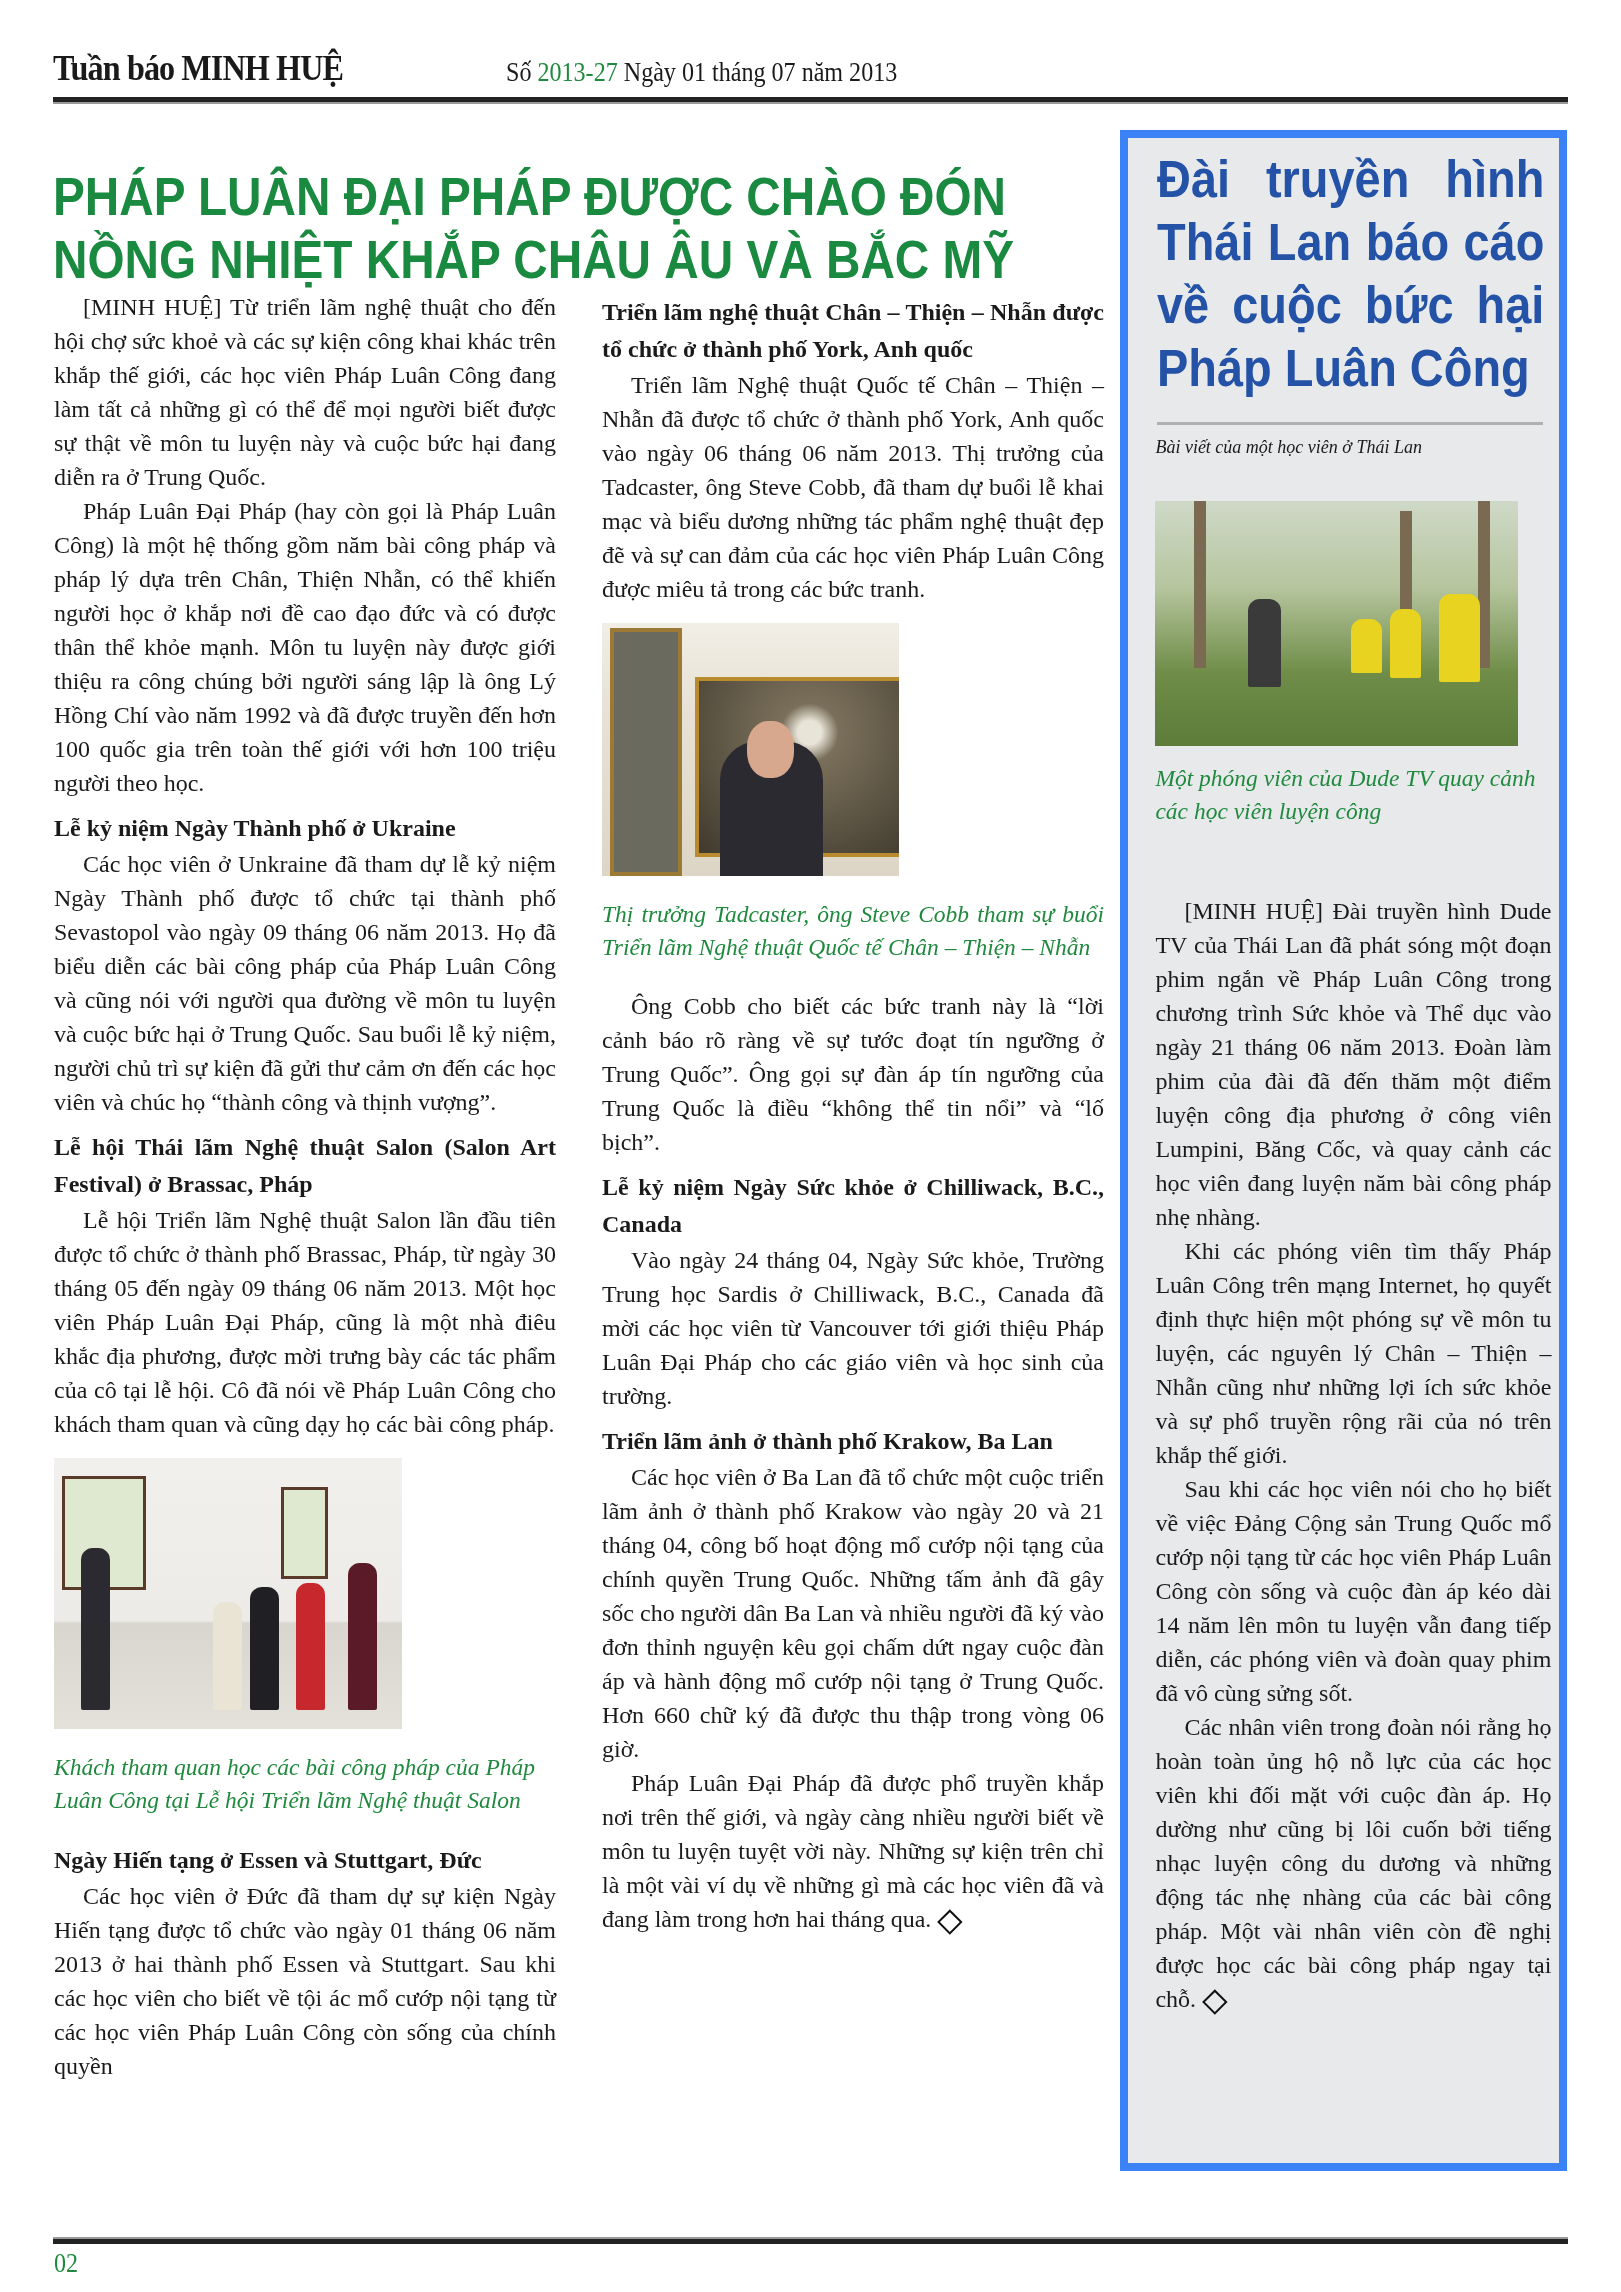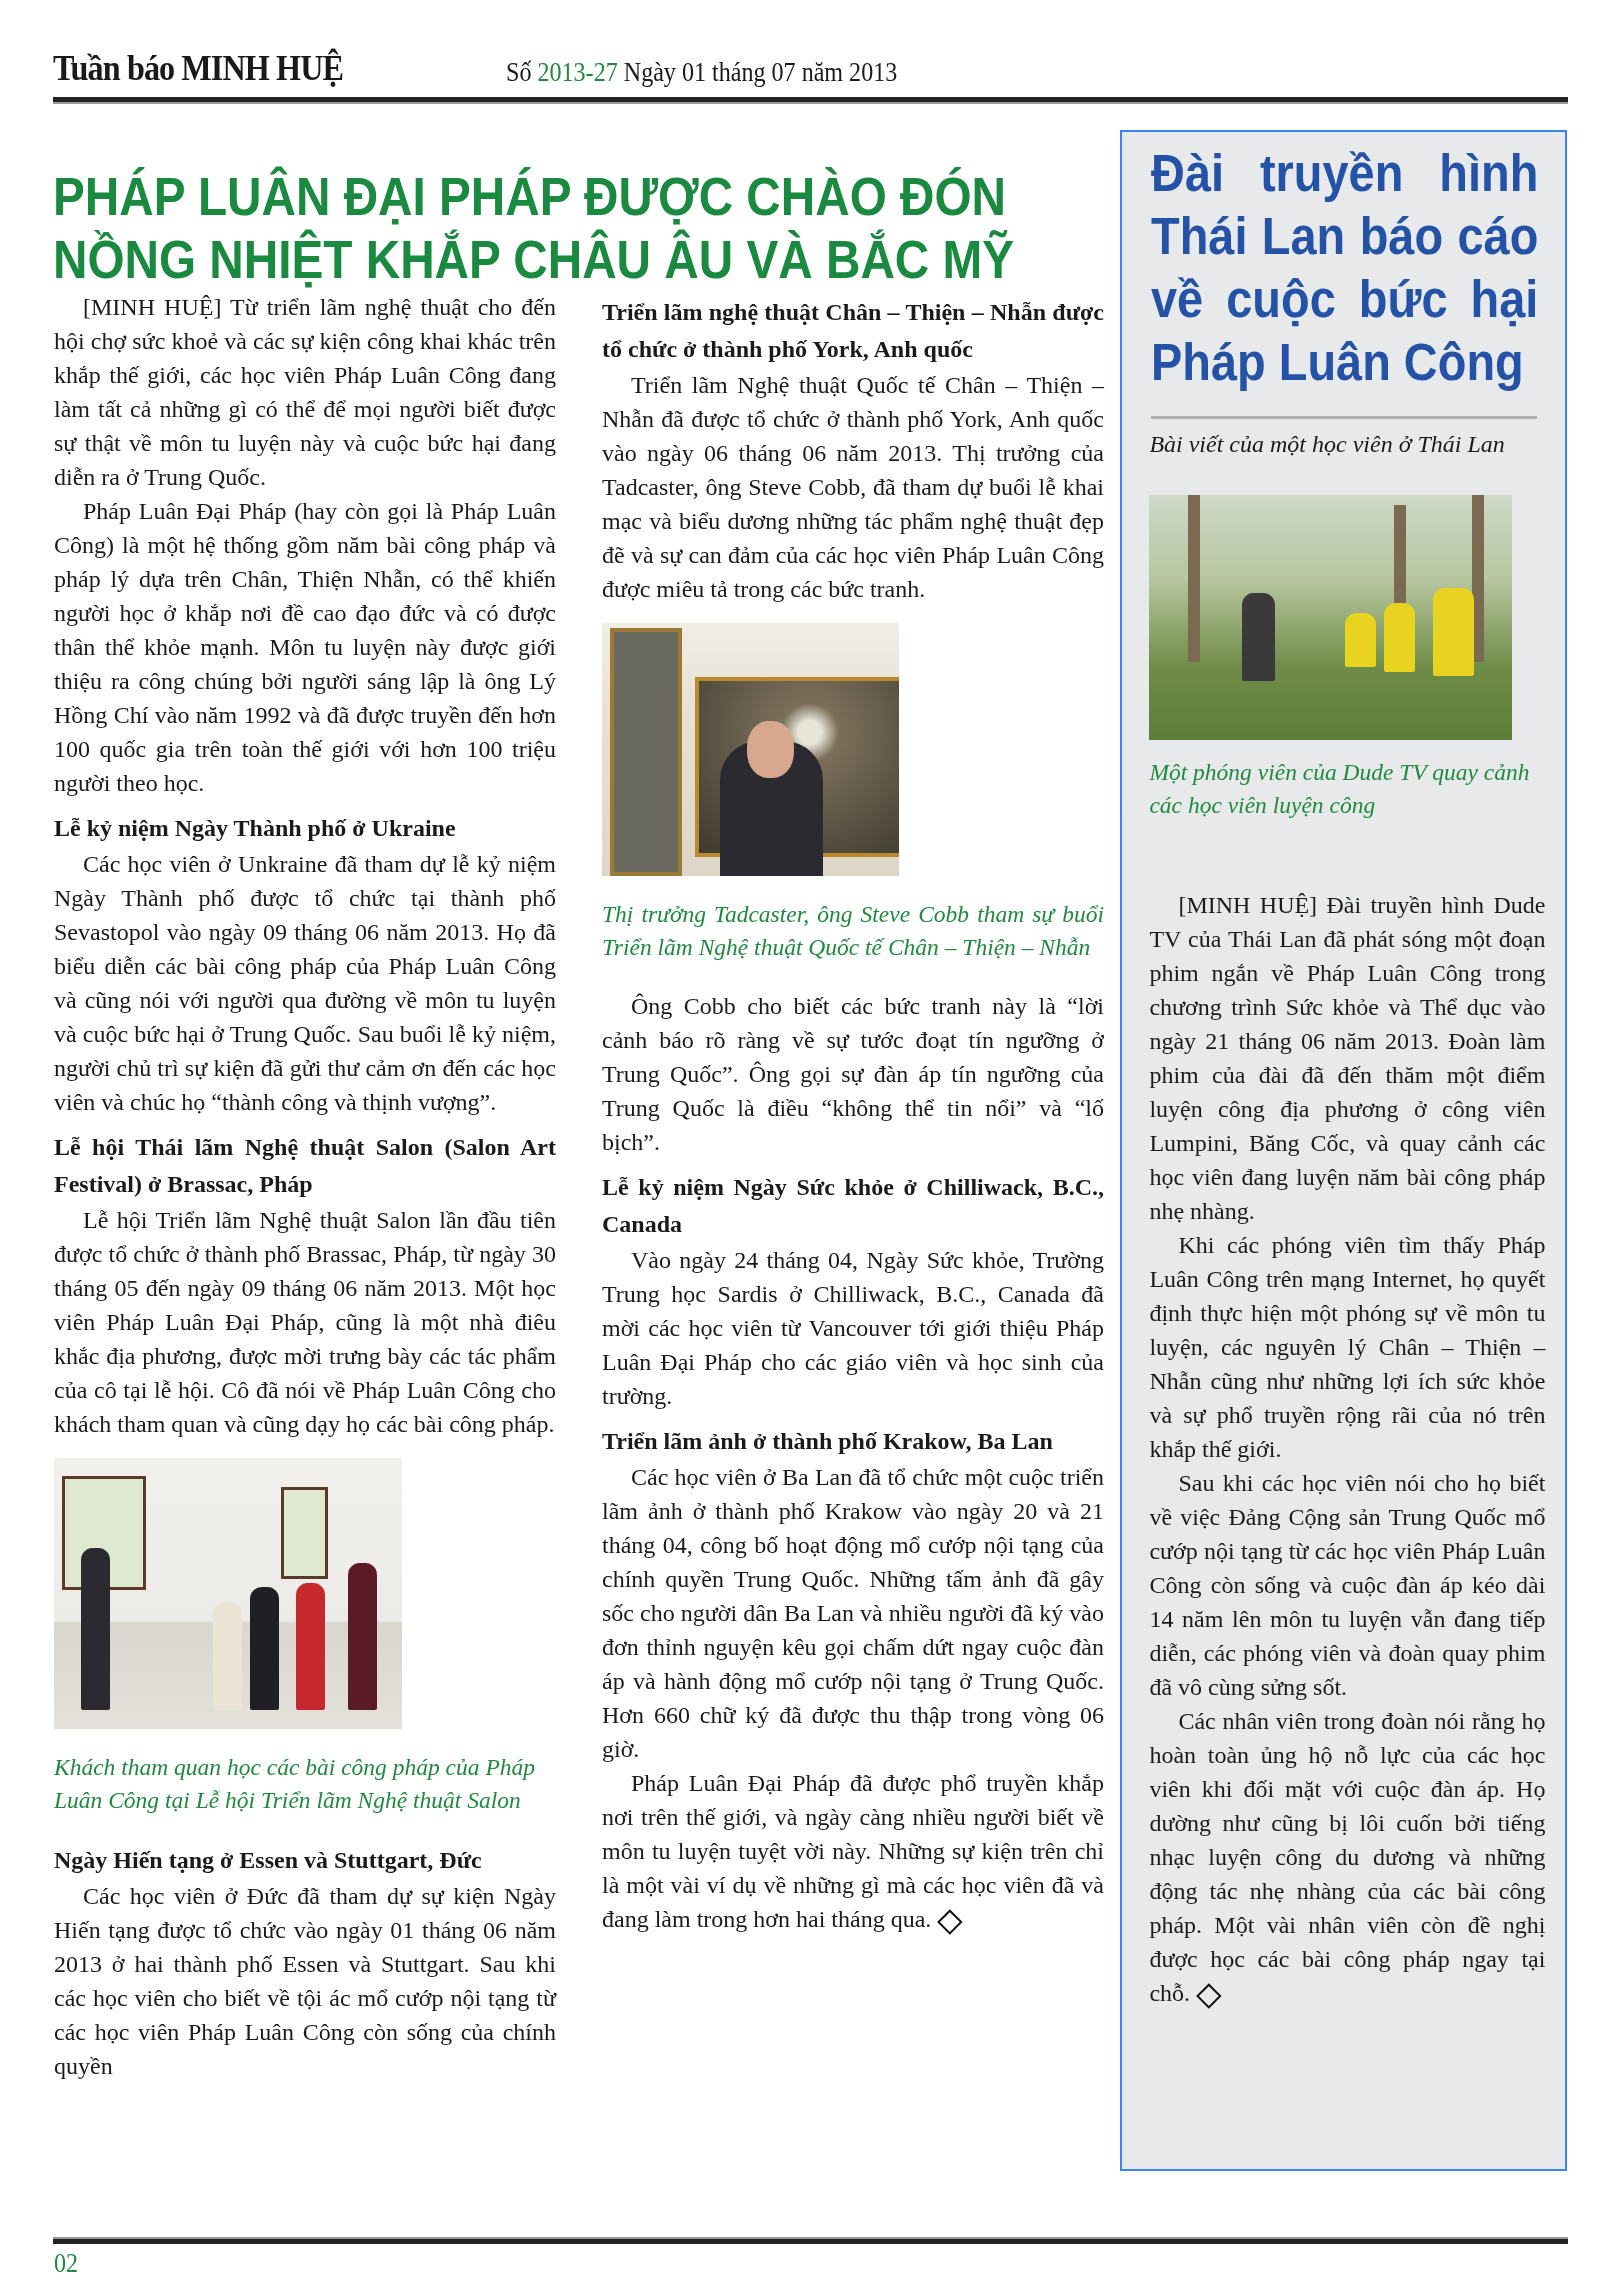--- a/index.html
+++ b/index.html
@@ -39,26 +39,26 @@
   .photo-cobb .painting { position: absolute; left: 93px; top: 54px; width: 201px; height: 172px;
      border: 4.9px solid #b98a2e; background: radial-gradient(circle at 55% 30%, #e8e4d8 0 11.8px, #7a6f5a 29px, #3f3a2e 100%); }
   .photo-cobb .painting2 { position: absolute; left: 7.8px; top: 4.9px; width: 64px; height: 240px;
      border: 4.9px solid #9c7a35; background: #6b6a5f; }
   .photo-cobb .man { position: absolute; left: 118px; top: 118px; width: 103px; height: 137px;
      background: #2a2a30; border-radius: 39px 39px 0 0; }
   .photo-cobb .head { position: absolute; left: 145px; top: 98px; width: 47px; height: 57px; background: #d8a88e; border-radius: 45%; }
 
   
   .sidebar { position: absolute; left: 1120px; top: 130px; width: 447px; height: 2041px;
-             background: #e8e9eb; border: 2px solid #3b82f6; box-sizing: border-box; }
+             background: #e8e9eb; border: 8px solid #3b82f6; box-sizing: border-box; }
   .sb-title { position: absolute; left: 29px; top: 9.8px; width: 392px; color: #2452a6;
               font-family: "Liberation Sans", "DejaVu Sans", sans-serif; font-weight: bold;
               font-size: 51px; line-height: 63px; transform: scaleX(0.92); transform-origin: left; width: 421px; text-align: justify; }
   .sb-rule { position: absolute; left: 29px; top: 284px; width: 386px; height: 2.9px; background: #b0b0b0; }
-  .sb-byline { position: absolute; left: 27.4px; top: 299px; font-style: italic; font-size: 24px; }
+  .sb-byline { position: absolute; left: 27.4px; top: 299px; font-style: italic; font-size: 18px; }
   .photo-thai { position: absolute; left: 27.4px; top: 363px; width: 363px; height: 245px;
      background: linear-gradient(180deg, #cfd9c8 0%, #b6c59e 35%, #6f8d48 70%, #5d7c3a 100%); overflow: hidden; }
   .photo-thai .tree { position: absolute; bottom: 78px; width: 11.8px; background: #7a6a52; }
   .photo-thai .yellow { position: absolute; width: 31px; height: 69px; background: #e8d420; border-radius: 11.8px 11.8px 2px 2px; }
   .photo-thai .dark { position: absolute; width: 33px; height: 88px; background: #3a3a3a; border-radius: 11.8px 11.8px 2px 2px; }
   .sb-caption { position: absolute; left: 27.4px; top: 624px; width: 392px; }
   .sb-body { position: absolute; left: 27.4px; top: 708px; width: 396px; margin-top: 48px; }
 
   .bottom-rule { position: absolute; left: 53px; top: 2239px; width: 1515px; height: 4.9px; background: #222; }
   .bottom-rule2 { position: absolute; left: 53px; top: 2237px; width: 1515px; height: 2px; background: #999; }

